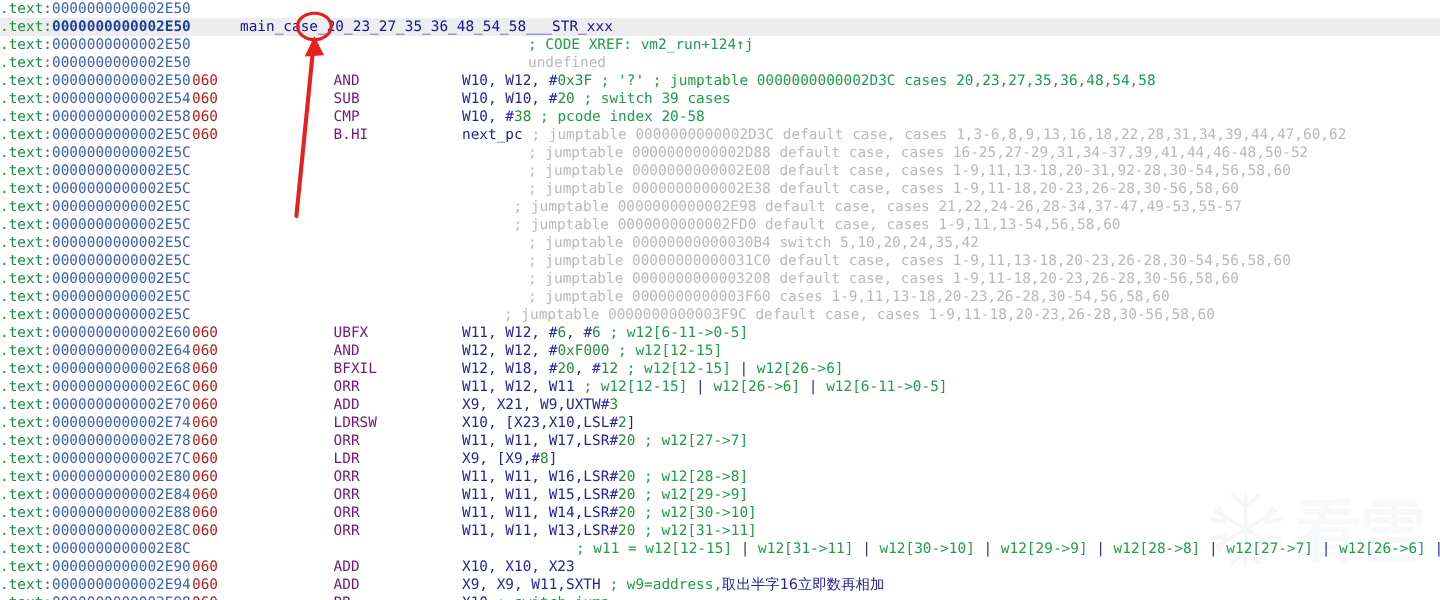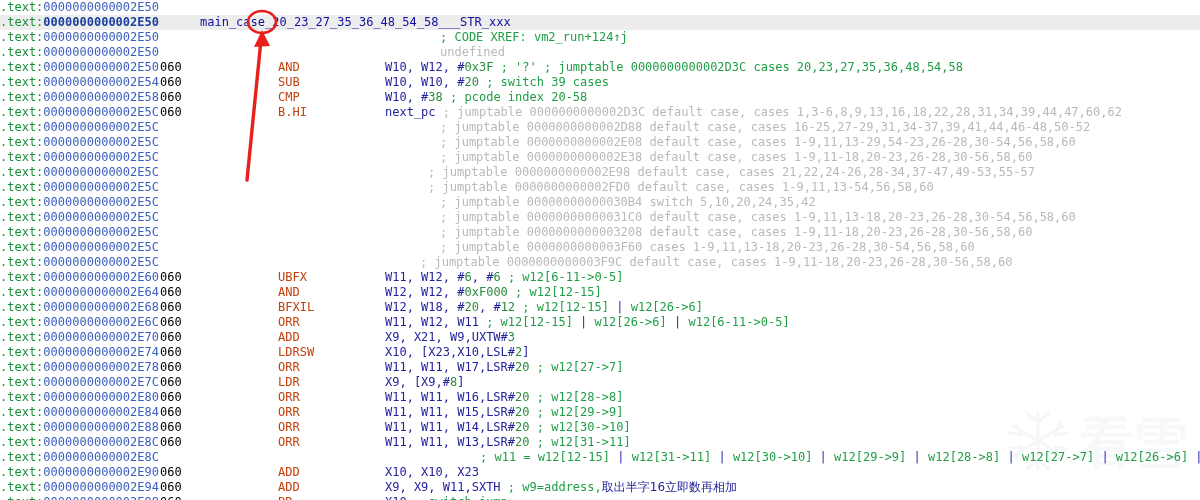--- a/index.html
+++ b/index.html
@@ -21,24 +21,24 @@
     height:15px;line-height:14.62px;white-space:pre;
     font-size:12px;letter-spacing:0px;
     position:relative;
     text-decoration:underline;
   }
   .row.hl{background:#ededed;}
 
   .addr-seg{color:#1a8f3c;}
   .addr-hex{color:#3b5fc0;}
   .addr-hex-b{color:#1a3fa0;font-weight:bold;}
-  .opbytes{color:#000000;}
+  .opbytes{color:#b91c1c;}
 
   .label{color:#11119e;}
-  .mnem{color:#c2410c;}
+  .mnem{color:#701a75;}
   .op{color:#23239c;}
   .num{color:#2a8b3e;}
   .cmt{color:#1f9e46;}
   .cmt-dim{color:#b9b9b9;}
   .pipe{color:#2a2ab4;}
   .cn{color:#23239c;font-family:"DejaVu Sans","Liberation Sans",sans-serif;font-size:12px;}
 
   
   .anno{position:absolute;left:0;top:0;width:1200px;height:500px;
         pointer-events:none;z-index:5;}
@@ -77,21 +77,21 @@
   <div class="listing" id="listing">
       <div class="row"><span style="position:relative;display:inline-block;"><span><span class="addr-seg">.text:</span><span class="addr-hex">0000000000002E50</span></span></span></div>
       <div class="row hl"><span style="position:relative;display:inline-block;"><span><span class="addr-seg">.text:</span><span class="addr-hex-b">0000000000002E50</span></span><span style="position:absolute;left:200px;top:0;"><span class="label">main_case_20_<span>23</span>_27_35_36_48_54_58___STR_xxx</span></span></span></div>
       <div class="row"><span style="position:relative;display:inline-block;"><span><span class="addr-seg">.text:</span><span class="addr-hex">0000000000002E50</span></span><span style="position:absolute;left:440px;top:0;"><span class="cmt">; CODE XREF: vm2_run+124↑j</span></span></span></div>
       <div class="row"><span style="position:relative;display:inline-block;"><span><span class="addr-seg">.text:</span><span class="addr-hex">0000000000002E50</span></span><span style="position:absolute;left:440px;top:0;"><span class="cmt-dim">undefined</span></span></span></div>
       <div class="row"><span style="position:relative;display:inline-block;"><span><span class="addr-seg">.text:</span><span class="addr-hex">0000000000002E50</span></span><span style="position:absolute;left:160px;top:0;"><span class="opbytes">060</span></span><span style="position:absolute;left:278px;top:0;"><span class="mnem">AND</span></span><span style="position:absolute;left:385px;top:0;"><span class="op">W10, W12, #<span class="num">0x3F</span></span> <span class="cmt">; '?' ; jumptable 0000000000002D3C cases 20,23,27,35,36,48,54,58</span></span></span></div>
       <div class="row"><span style="position:relative;display:inline-block;"><span><span class="addr-seg">.text:</span><span class="addr-hex">0000000000002E54</span></span><span style="position:absolute;left:160px;top:0;"><span class="opbytes">060</span></span><span style="position:absolute;left:278px;top:0;"><span class="mnem">SUB</span></span><span style="position:absolute;left:385px;top:0;"><span class="op">W10, W10, #<span class="num">20</span></span> <span class="cmt">; switch 39 cases</span></span></span></div>
       <div class="row"><span style="position:relative;display:inline-block;"><span><span class="addr-seg">.text:</span><span class="addr-hex">0000000000002E58</span></span><span style="position:absolute;left:160px;top:0;"><span class="opbytes">060</span></span><span style="position:absolute;left:278px;top:0;"><span class="mnem">CMP</span></span><span style="position:absolute;left:385px;top:0;"><span class="op">W10, #<span class="num">38</span></span> <span class="cmt">; pcode index 20-58</span></span></span></div>
       <div class="row"><span style="position:relative;display:inline-block;"><span><span class="addr-seg">.text:</span><span class="addr-hex">0000000000002E5C</span></span><span style="position:absolute;left:160px;top:0;"><span class="opbytes">060</span></span><span style="position:absolute;left:278px;top:0;"><span class="mnem">B.HI</span></span><span style="position:absolute;left:385px;top:0;"><span class="op">next_pc</span> <span class="cmt-dim">; jumptable 0000000000002D3C default case, cases 1,3-6,8,9,13,16,18,22,28,31,34,39,44,47,60,62</span></span></span></div>
       <div class="row"><span style="position:relative;display:inline-block;"><span><span class="addr-seg">.text:</span><span class="addr-hex">0000000000002E5C</span></span><span style="position:absolute;left:440px;top:0;"><span class="cmt-dim">; jumptable 0000000000002D88 default case, cases 16-25,27-29,31,34-37,39,41,44,46-48,50-52</span></span></span></div>
-      <div class="row"><span style="position:relative;display:inline-block;"><span><span class="addr-seg">.text:</span><span class="addr-hex">0000000000002E5C</span></span><span style="position:absolute;left:440px;top:0;"><span class="cmt-dim">; jumptable 0000000000002E08 default case, cases 1-9,11,13-29,54-23,26-28,30-54,56,58,60</span></span></span></div>
+      <div class="row"><span style="position:relative;display:inline-block;"><span><span class="addr-seg">.text:</span><span class="addr-hex">0000000000002E5C</span></span><span style="position:absolute;left:440px;top:0;"><span class="cmt-dim">; jumptable 0000000000002E08 default case, cases 1-9,11,13-18,20-31,92-28,30-54,56,58,60</span></span></span></div>
       <div class="row"><span style="position:relative;display:inline-block;"><span><span class="addr-seg">.text:</span><span class="addr-hex">0000000000002E5C</span></span><span style="position:absolute;left:440px;top:0;"><span class="cmt-dim">; jumptable 0000000000002E38 default case, cases 1-9,11-18,20-23,26-28,30-56,58,60</span></span></span></div>
       <div class="row"><span style="position:relative;display:inline-block;"><span><span class="addr-seg">.text:</span><span class="addr-hex">0000000000002E5C</span></span><span style="position:absolute;left:428px;top:0;"><span class="cmt-dim">; jumptable 0000000000002E98 default case, cases 21,22,24-26,28-34,37-47,49-53,55-57</span></span></span></div>
       <div class="row"><span style="position:relative;display:inline-block;"><span><span class="addr-seg">.text:</span><span class="addr-hex">0000000000002E5C</span></span><span style="position:absolute;left:428px;top:0;"><span class="cmt-dim">; jumptable 0000000000002FD0 default case, cases 1-9,11,13-54,56,58,60</span></span></span></div>
       <div class="row"><span style="position:relative;display:inline-block;"><span><span class="addr-seg">.text:</span><span class="addr-hex">0000000000002E5C</span></span><span style="position:absolute;left:440px;top:0;"><span class="cmt-dim">; jumptable 00000000000030B4 switch 5,10,20,24,35,42</span></span></span></div>
       <div class="row"><span style="position:relative;display:inline-block;"><span><span class="addr-seg">.text:</span><span class="addr-hex">0000000000002E5C</span></span><span style="position:absolute;left:440px;top:0;"><span class="cmt-dim">; jumptable 00000000000031C0 default case, cases 1-9,11,13-18,20-23,26-28,30-54,56,58,60</span></span></span></div>
       <div class="row"><span style="position:relative;display:inline-block;"><span><span class="addr-seg">.text:</span><span class="addr-hex">0000000000002E5C</span></span><span style="position:absolute;left:440px;top:0;"><span class="cmt-dim">; jumptable 0000000000003208 default case, cases 1-9,11-18,20-23,26-28,30-56,58,60</span></span></span></div>
       <div class="row"><span style="position:relative;display:inline-block;"><span><span class="addr-seg">.text:</span><span class="addr-hex">0000000000002E5C</span></span><span style="position:absolute;left:440px;top:0;"><span class="cmt-dim">; jumptable 0000000000003F60 cases 1-9,11,13-18,20-23,26-28,30-54,56,58,60</span></span></span></div>
       <div class="row"><span style="position:relative;display:inline-block;"><span><span class="addr-seg">.text:</span><span class="addr-hex">0000000000002E5C</span></span><span style="position:absolute;left:420px;top:0;"><span class="cmt-dim">; jumptable 0000000000003F9C default case, cases 1-9,11-18,20-23,26-28,30-56,58,60</span></span></span></div>
       <div class="row"><span style="position:relative;display:inline-block;"><span><span class="addr-seg">.text:</span><span class="addr-hex">0000000000002E60</span></span><span style="position:absolute;left:160px;top:0;"><span class="opbytes">060</span></span><span style="position:absolute;left:278px;top:0;"><span class="mnem">UBFX</span></span><span style="position:absolute;left:385px;top:0;"><span class="op">W11, W12, #<span class="num">6</span>, #<span class="num">6</span></span> <span class="cmt">; w12[6-11-&gt;0-5]</span></span></span></div>
       <div class="row"><span style="position:relative;display:inline-block;"><span><span class="addr-seg">.text:</span><span class="addr-hex">0000000000002E64</span></span><span style="position:absolute;left:160px;top:0;"><span class="opbytes">060</span></span><span style="position:absolute;left:278px;top:0;"><span class="mnem">AND</span></span><span style="position:absolute;left:385px;top:0;"><span class="op">W12, W12, #<span class="num">0xF000</span></span> <span class="cmt">; w12[12-15]</span></span></span></div>

